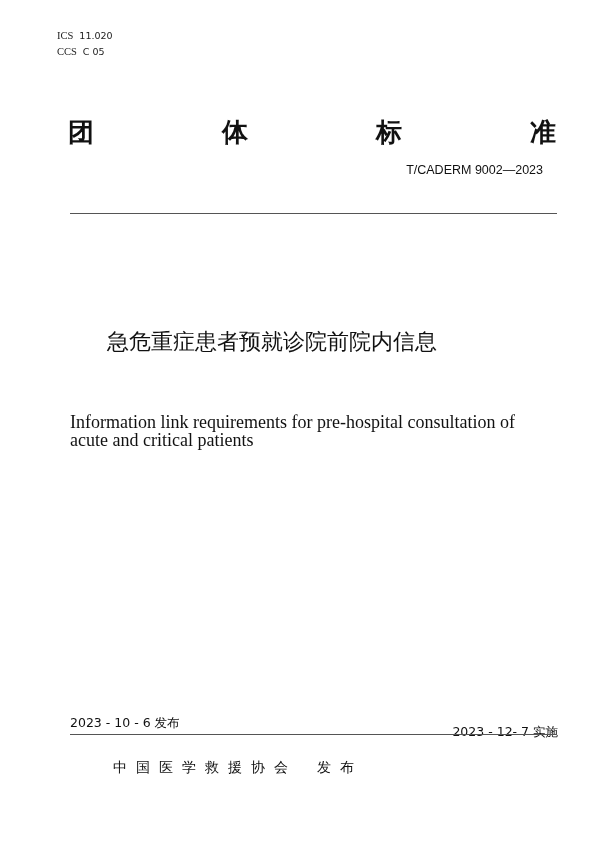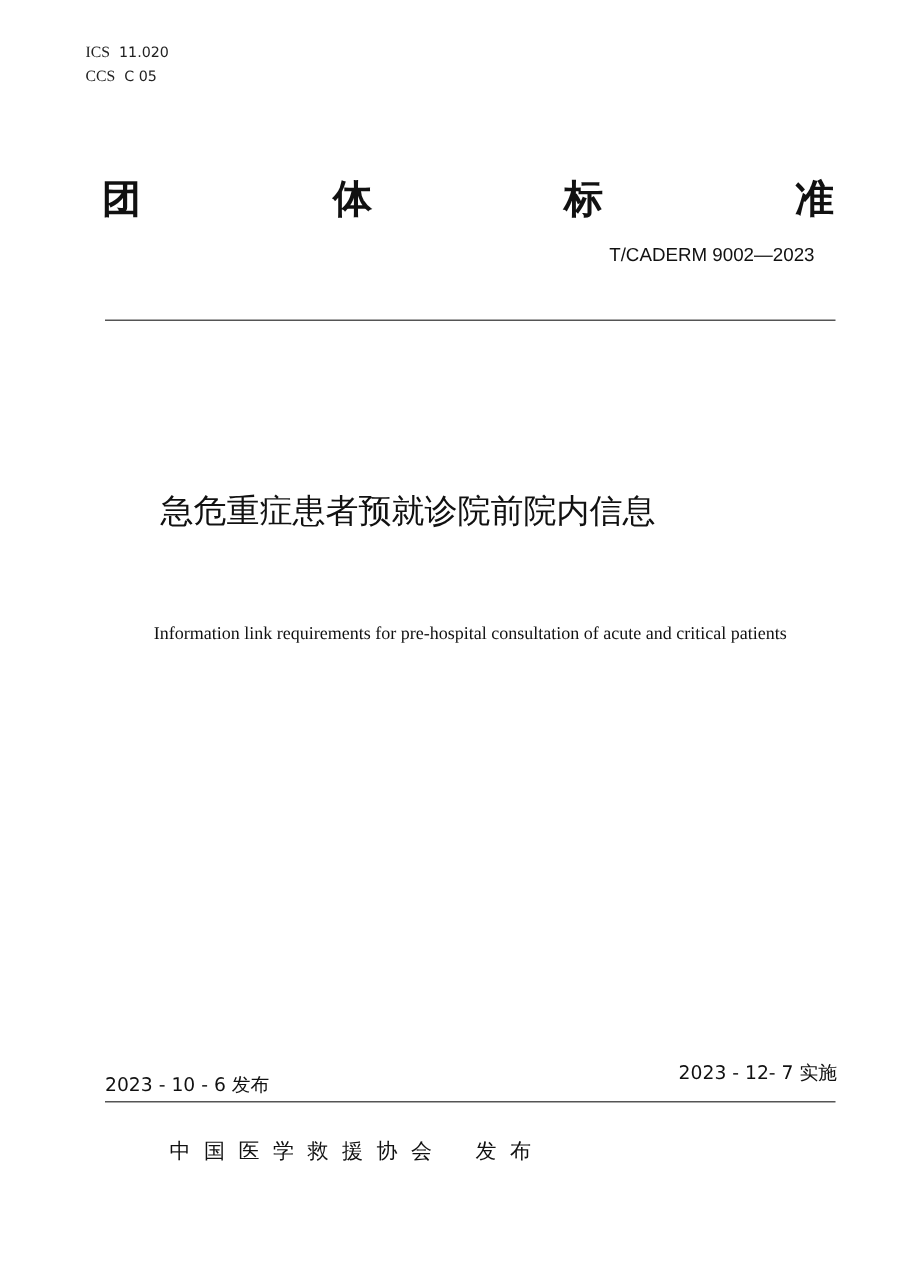--- a/index.html
+++ b/index.html
@@ -4,23 +4,23 @@
 <style>
   html, body { margin:0; padding:0; background:#ffffff; }
   body { width:600px; height:849px; position:relative; overflow:hidden; color:#111; font-family:"DejaVu Sans", sans-serif; }
   .abs { position:absolute; }
   .codes { left:57px; top:28px; font-family:"Liberation Serif", serif; font-size:10.5px; line-height:16px; color:#222; }
   .codes span.v { font-family:"DejaVu Sans", sans-serif; font-size:9.5px; margin-left:6px; }
   .title-row { left:68px; top:115px; width:488px; display:flex; justify-content:space-between; font-size:26px; font-weight:bold; letter-spacing:0; }
   .std-no { right:57px; top:163px; font-family:Liberation Sans, sans-serif; font-size:12.5px; }
   .rule { left:70px; width:487px; height:1px; background:#555; }
   .cn-title { left:0; width:544px; top:325px; text-align:center; font-size:22px; line-height:34px; }
-  .en-title { left:70px; width:487px; top:413px; text-align:center; font-family:"Liberation Serif", serif; font-size:12px; line-height:18px; }
+  .en-title { left:70px; width:487px; top:413px; font-family:"Liberation Serif", serif; font-size:18px; line-height:18px; }
   .date-l { left:70px; top:715px; font-size:12.5px; }
-  .date-r { right:42px; top:707px; font-size:12.5px; }
+  .date-r { right:42px; top:724px; font-size:12.5px; }
   .publisher { left:0; width:476px; top:759px; text-align:center; font-size:14px; letter-spacing:9px; }
   .publisher .pub-verb { margin-left:20px; }
 </style>
 </head>
 <body>
 
 <div class="abs codes">
   <div><span>ICS</span><span class="v">11.020</span></div>
   <div><span>CCS</span><span class="v">C 05</span></div>
 </div>

